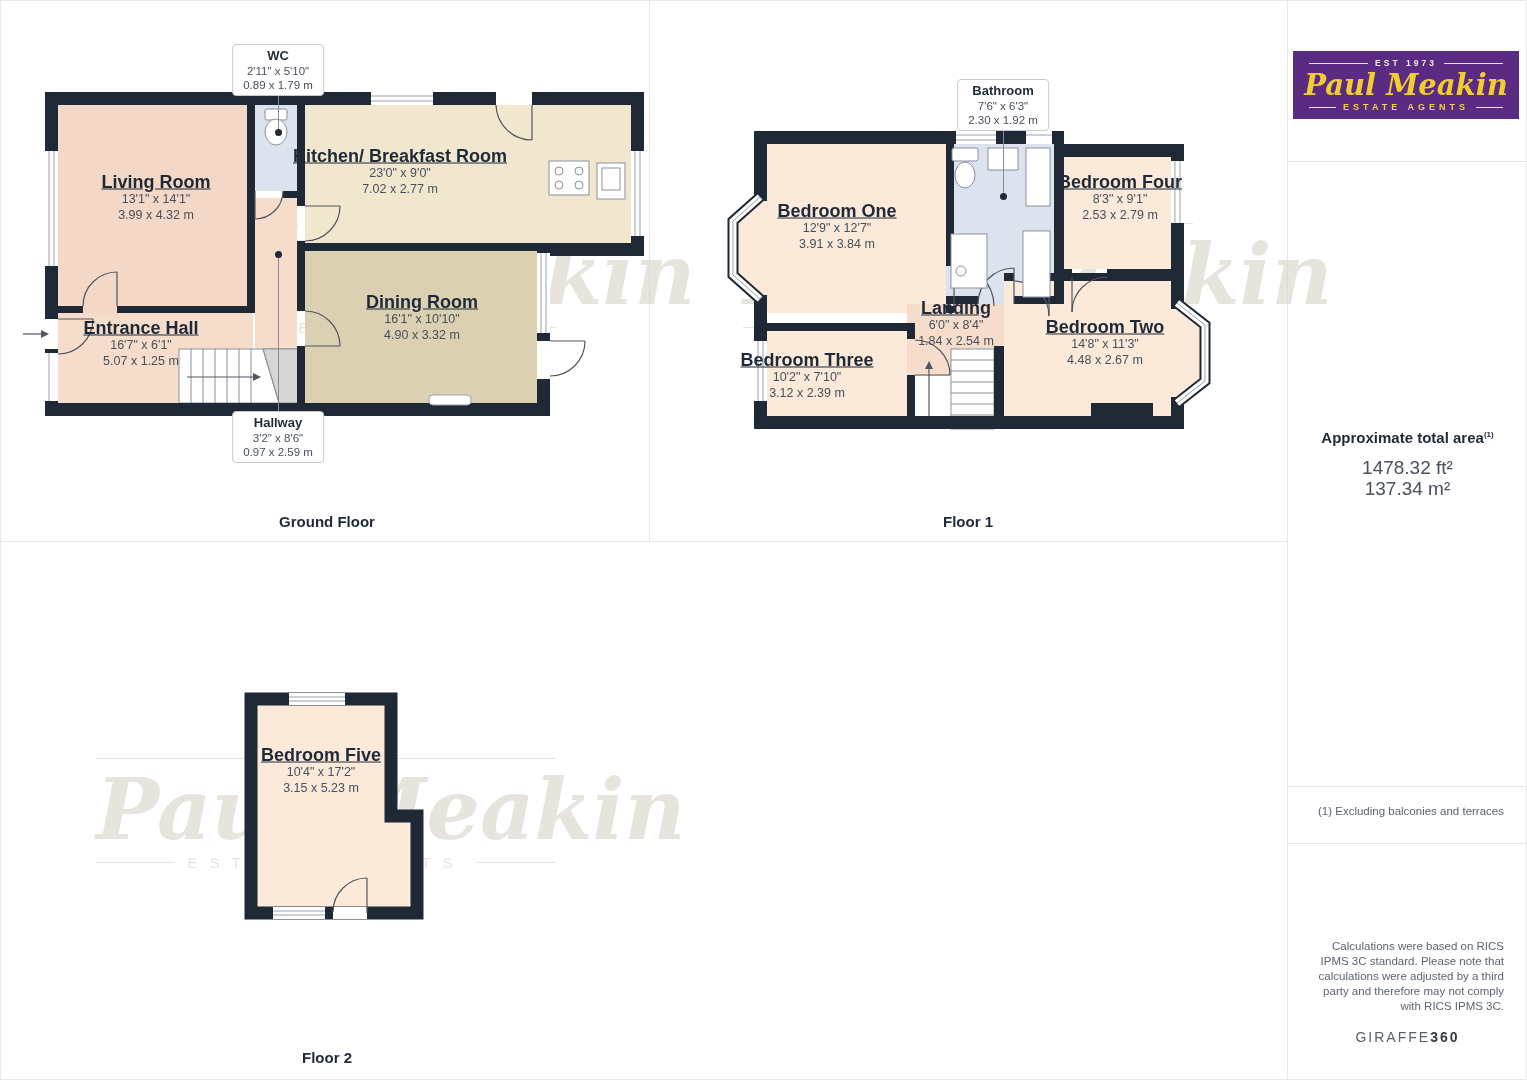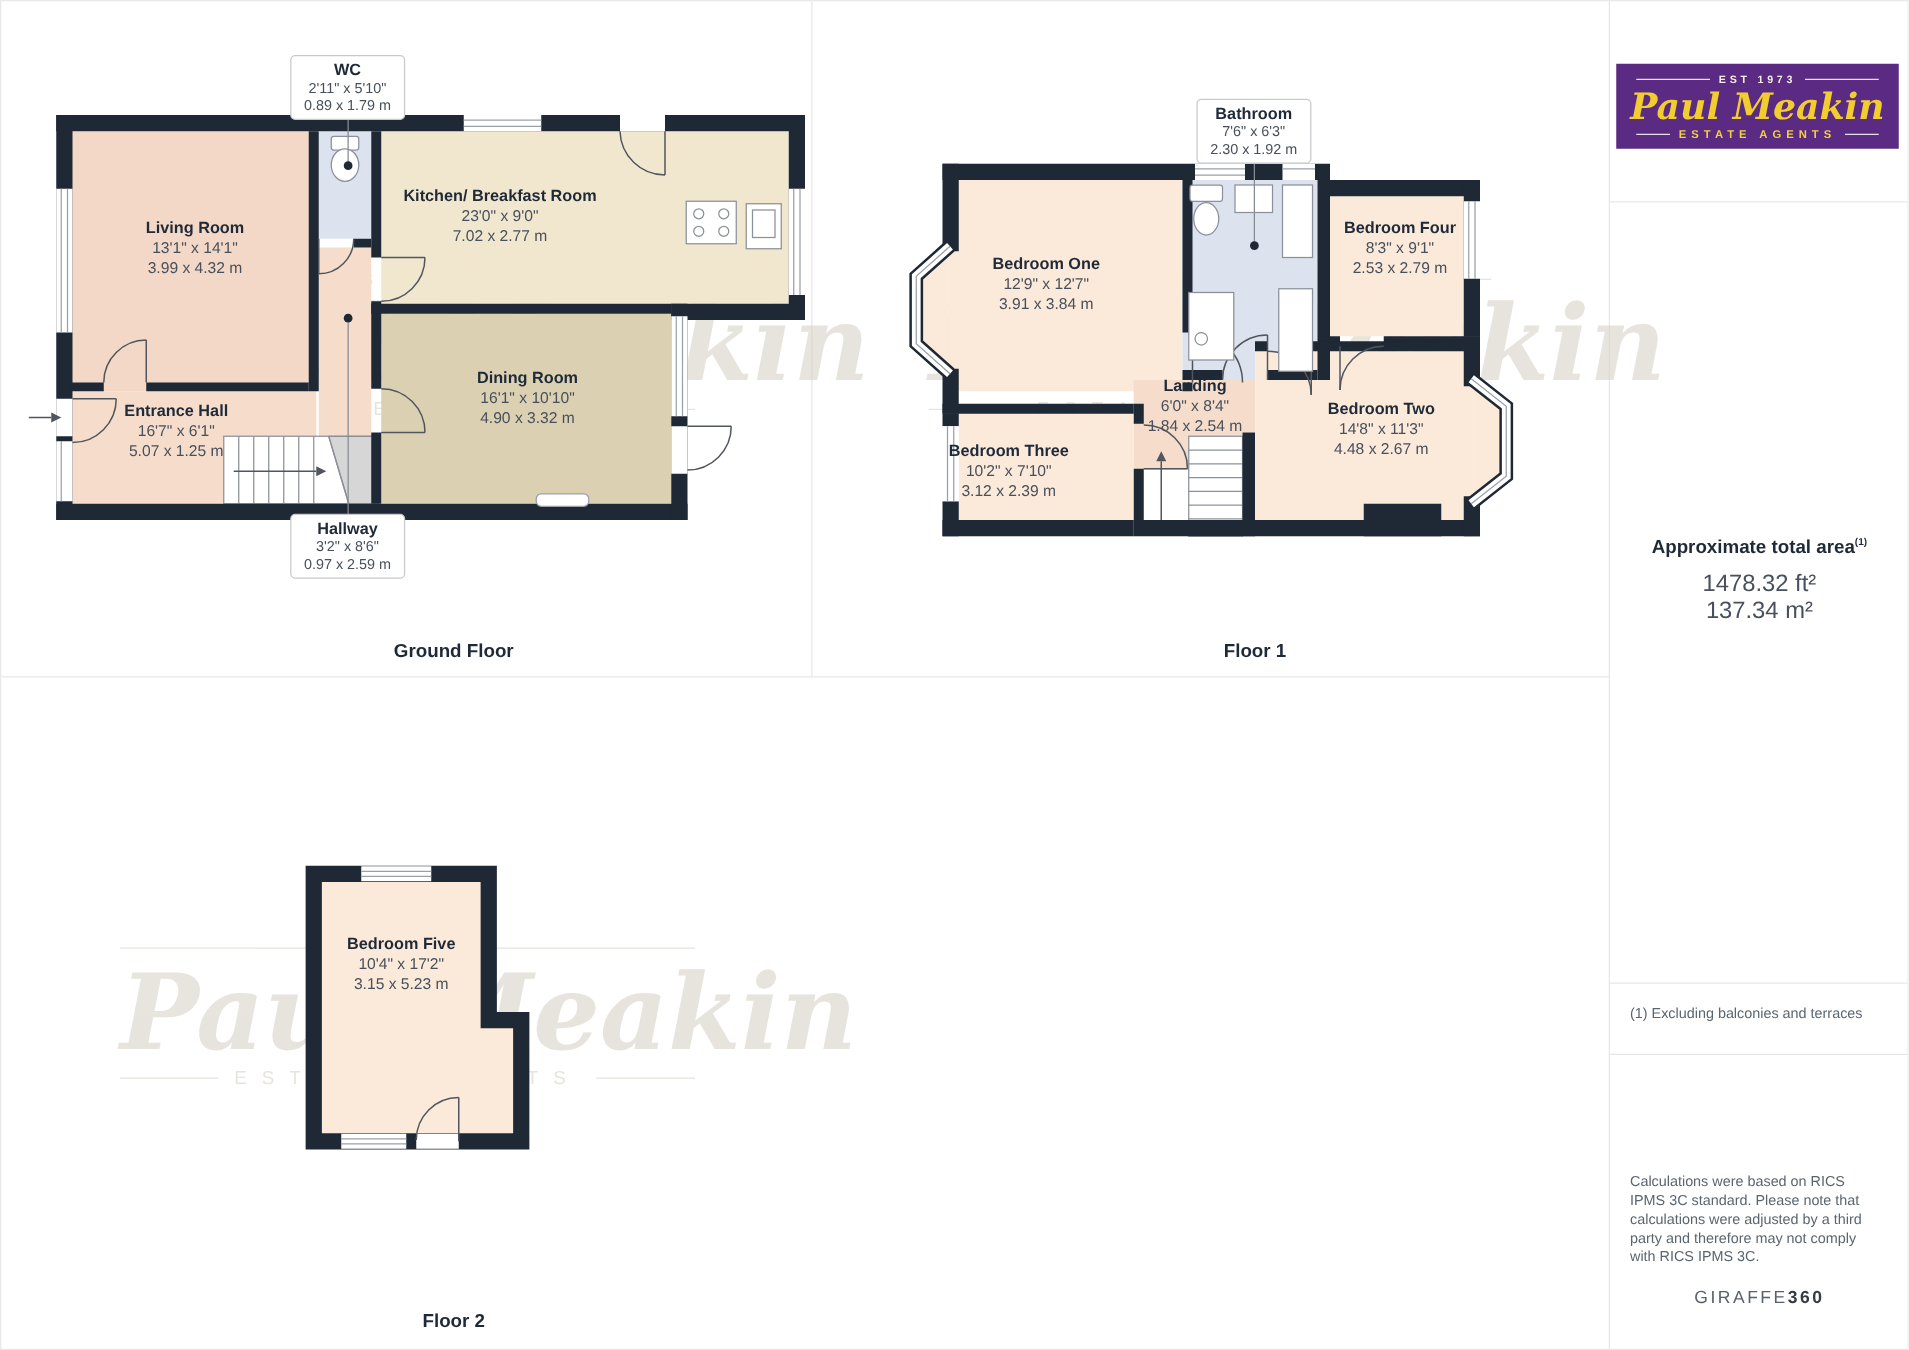--- a/index.html
+++ b/index.html
@@ -11,43 +11,43 @@
   
   .wm{position:absolute;text-align:center;pointer-events:none;opacity:.55;}
   .wm-row{display:flex;align-items:center;gap:12px;color:var(--wm,#cfc8bc);}
   .wm-row::before,.wm-row::after{content:"";flex:1;height:1px;background:var(--wm,#cfc8bc);}
   .wm-est{font-size:13px;letter-spacing:7px;font-weight:600;}
   .wm-name{font-family:"DejaVu Serif","Liberation Serif",serif;font-style:italic;font-weight:700;
            font-size:84px;line-height:1.05;color:var(--wm,#cfc8bc);white-space:nowrap;}
   .wm-tag{font-size:15px;letter-spacing:12px;font-weight:400;}
   
   .room-label{position:absolute;transform:translate(-50%,-50%);text-align:center;white-space:nowrap;}
-  .rn{font-size:13px;font-weight:700;color:var(--ink,#1f2a38);line-height:17px;}
+  .rn{font-size:18px;font-weight:700;color:var(--ink,#1f2a38);line-height:17px;text-decoration:underline;}
   .rd{font-size:12.5px;color:var(--dim,#47505c);line-height:16px;}
   
   .callout{position:absolute;transform:translate(-50%,-50%);background:#fff;border:1px solid #c7c9cc;
            border-radius:4px;padding:3px 10px;text-align:center;white-space:nowrap;z-index:5;}
   .cn{font-size:13px;font-weight:700;line-height:16px;color:var(--ink,#1f2a38);}
   .cd{font-size:11.5px;color:var(--dim,#47505c);line-height:14px;}
   .leader{position:absolute;width:1px;background:#868b93;z-index:4;}
   .leader-dot{position:absolute;width:7px;height:7px;border-radius:50%;background:var(--wall,#1f2936);z-index:4;}
-  .floor-label{position:absolute;transform:translate(-50%,-50%);font-size:15px;font-weight:700;color:var(--ink,#1f2a38);margin-left:36px;}
+  .floor-label{position:absolute;transform:translate(-50%,-50%);font-size:15px;font-weight:700;color:var(--ink,#1f2a38);}
   
   .logo{position:absolute;left:1292px;top:50px;width:226px;height:68px;background:var(--brandPurple,#5b2a82);
         display:flex;flex-direction:column;justify-content:center;align-items:stretch;gap:2px;padding:4px 0;box-sizing:border-box;}
   .logo-row{display:flex;align-items:center;gap:7px;margin:0 16px;color:#f2eddc;}
   .logo-row::before,.logo-row::after{content:"";flex:1;height:1px;background:rgba(255,255,255,.85);}
   .logo-est{font-size:8.5px;letter-spacing:3px;font-weight:700;}
   .logo-name{font-family:"DejaVu Serif","Liberation Serif",serif;font-style:italic;font-weight:700;
              font-size:29px;line-height:30px;color:var(--brandYellow,#f2cd30);text-align:center;}
   .logo-tag{font-size:9px;letter-spacing:4px;font-weight:700;color:#f0d23c;}
   .area-title{position:absolute;left:1286px;width:241px;top:428px;text-align:center;font-size:15px;font-weight:700;color:var(--ink,#1f2a38);}
   .area-title sup{font-size:8px;}
   .area-val{position:absolute;left:1286px;width:241px;text-align:center;font-size:19px;color:var(--dim,#47505c);}
-  .note{position:absolute;left:1303px;width:200px;text-align:left;font-size:11.5px;color:var(--muted,#5b6570);line-height:15px;}
+  .note{position:absolute;left:1303px;width:200px;text-align:right;font-size:11.5px;color:var(--muted,#5b6570);line-height:15px;}
   .giraffe{position:absolute;left:1286px;width:241px;top:1028px;text-align:center;font-size:14px;
            letter-spacing:2px;color:#57606b;}
   .giraffe b{color:#343b44;}
 </style>
 </head>
 <body>
 
 <div class="page">
 
   <div class="divider" style="left:648px;top:0;width:1px;height:540px"></div>

